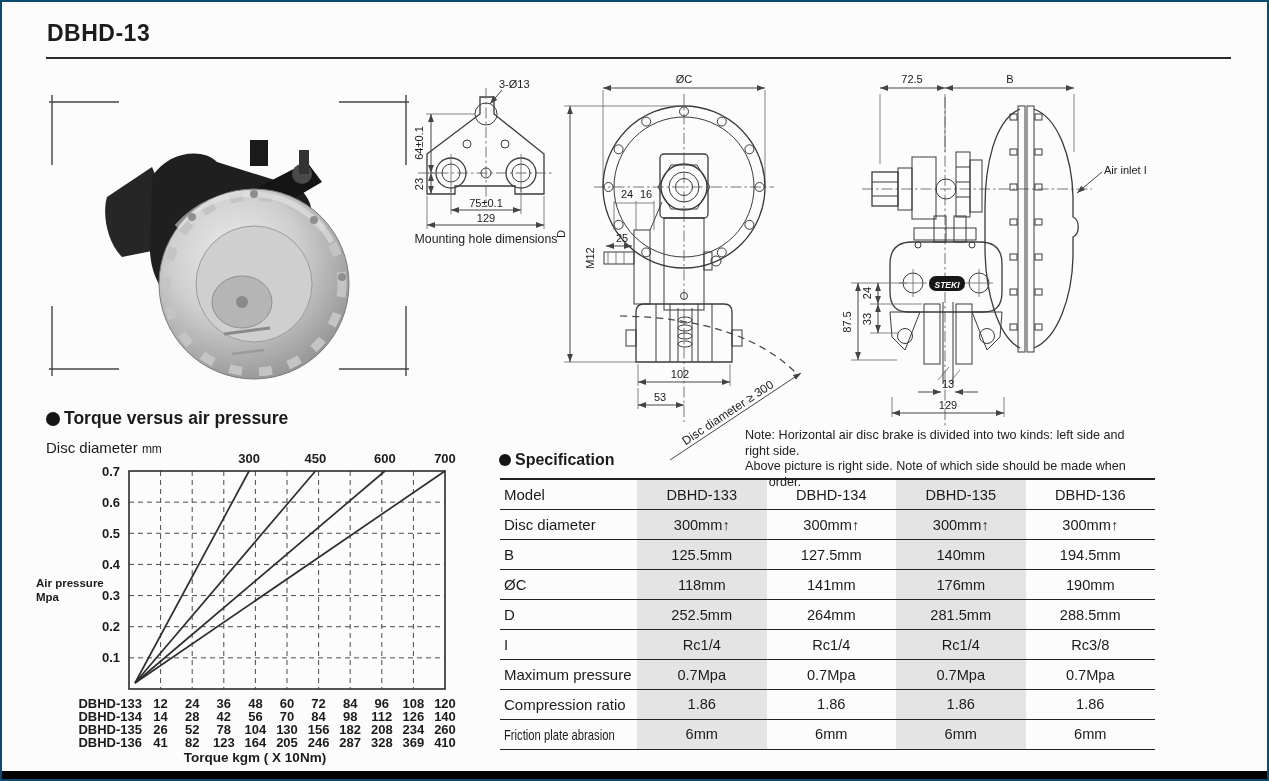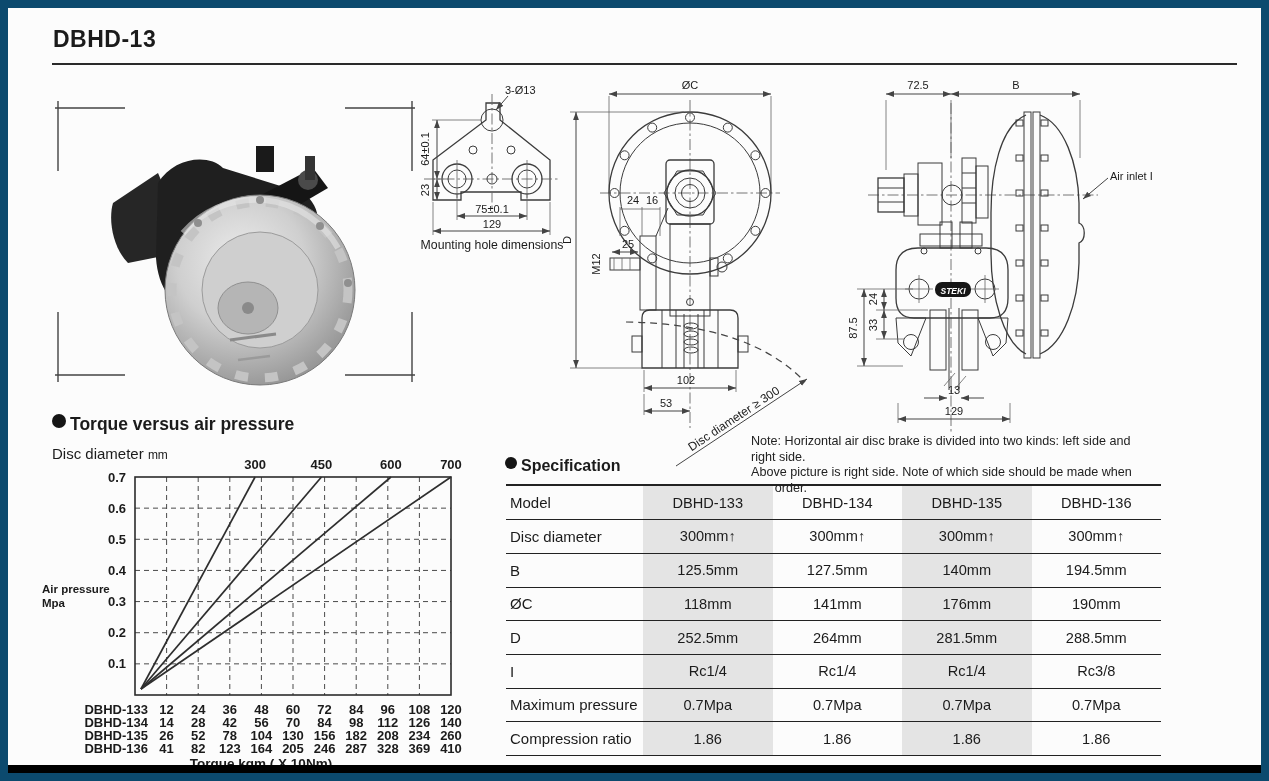--- a/index.html
+++ b/index.html
@@ -1,23 +1,23 @@
 <!DOCTYPE html>
 <html><head>
 <meta charset="utf-8">
 <style>
   html,body{margin:0;padding:0;background:#888}
   .page{position:relative;width:1269px;height:781px;margin:0 auto;background:#fcfcfc;
-        border:8px solid #0c4a6e;box-sizing:border-box;overflow:hidden;
+        border:2px solid #0c4a6e;box-sizing:border-box;overflow:hidden;
         font-family:"Liberation Sans",sans-serif;color:#1b1b1b}
   .abs{position:absolute}
   #doc-title{left:45px;top:18px;font-size:23px;font-weight:bold;letter-spacing:.5px}
   #title-rule{left:44px;top:55px;width:1185px;height:2px;background:#2a2a2a}
   #bottom-bar{left:0;right:0;bottom:0;height:8px;background:#000}
-  .heading{display:flex;gap:4px;font-weight:bold}
+  .heading{display:flex;align-items:center;gap:4px;font-weight:bold}
   #chart-heading{left:44px;top:406px;font-size:17.5px}
   #spec-heading{left:497px;top:449px;font-size:16px}
   .bullet{width:14px;height:14px;border-radius:50%;background:#151515;flex:none}
   #spec-heading .bullet{width:12px;height:12px}
   #disc-dia-label{left:44px;top:437px;font-size:15px;font-weight:normal}
   #disc-dia-label .unit{font-size:12px}
   #air-label{left:34px;top:574px;width:76px;text-align:left;font-size:11.5px;font-weight:bold;line-height:14px}
   #note{left:743px;top:426px;width:382px;font-size:12.6px;line-height:15.5px;color:#222}
   table#spec{position:absolute;left:498px;top:476px;width:655px;height:272px;border-collapse:collapse;
              table-layout:fixed;border-top:2px solid #222;font-size:14.6px}
@@ -129,20 +129,27 @@
           <td class="val">0.7Mpa</td>
           <td class="val shade">0.7Mpa</td>
           <td class="val">0.7Mpa</td>
         </tr>
         <tr>
           <td class="lbl">Compression ratio</td>
           <td class="val shade">1.86</td>
           <td class="val">1.86</td>
           <td class="val shade">1.86</td>
           <td class="val">1.86</td>
+        </tr>
+        <tr>
+          <td class="lbl"><span class="cond">Friction plate abrasion</span></td>
+          <td class="val shade">6mm</td>
+          <td class="val">6mm</td>
+          <td class="val shade">6mm</td>
+          <td class="val">6mm</td>
         </tr>
       </tbody>
   </table>
 
   <svg class="abs" id="art" style="left:0;top:0" width="1269" height="781" viewBox="0 0 1269 781">
     <defs>
       <marker id="ae" orient="auto" markerWidth="9" markerHeight="8" refX="8" refY="3.5">
         <path d="M0,0.6 L8,3.5 L0,6.4 Z" fill="#444"></path>
       </marker>
       <marker id="as" orient="auto-start-reverse" markerWidth="9" markerHeight="8" refX="8" refY="3.5">

